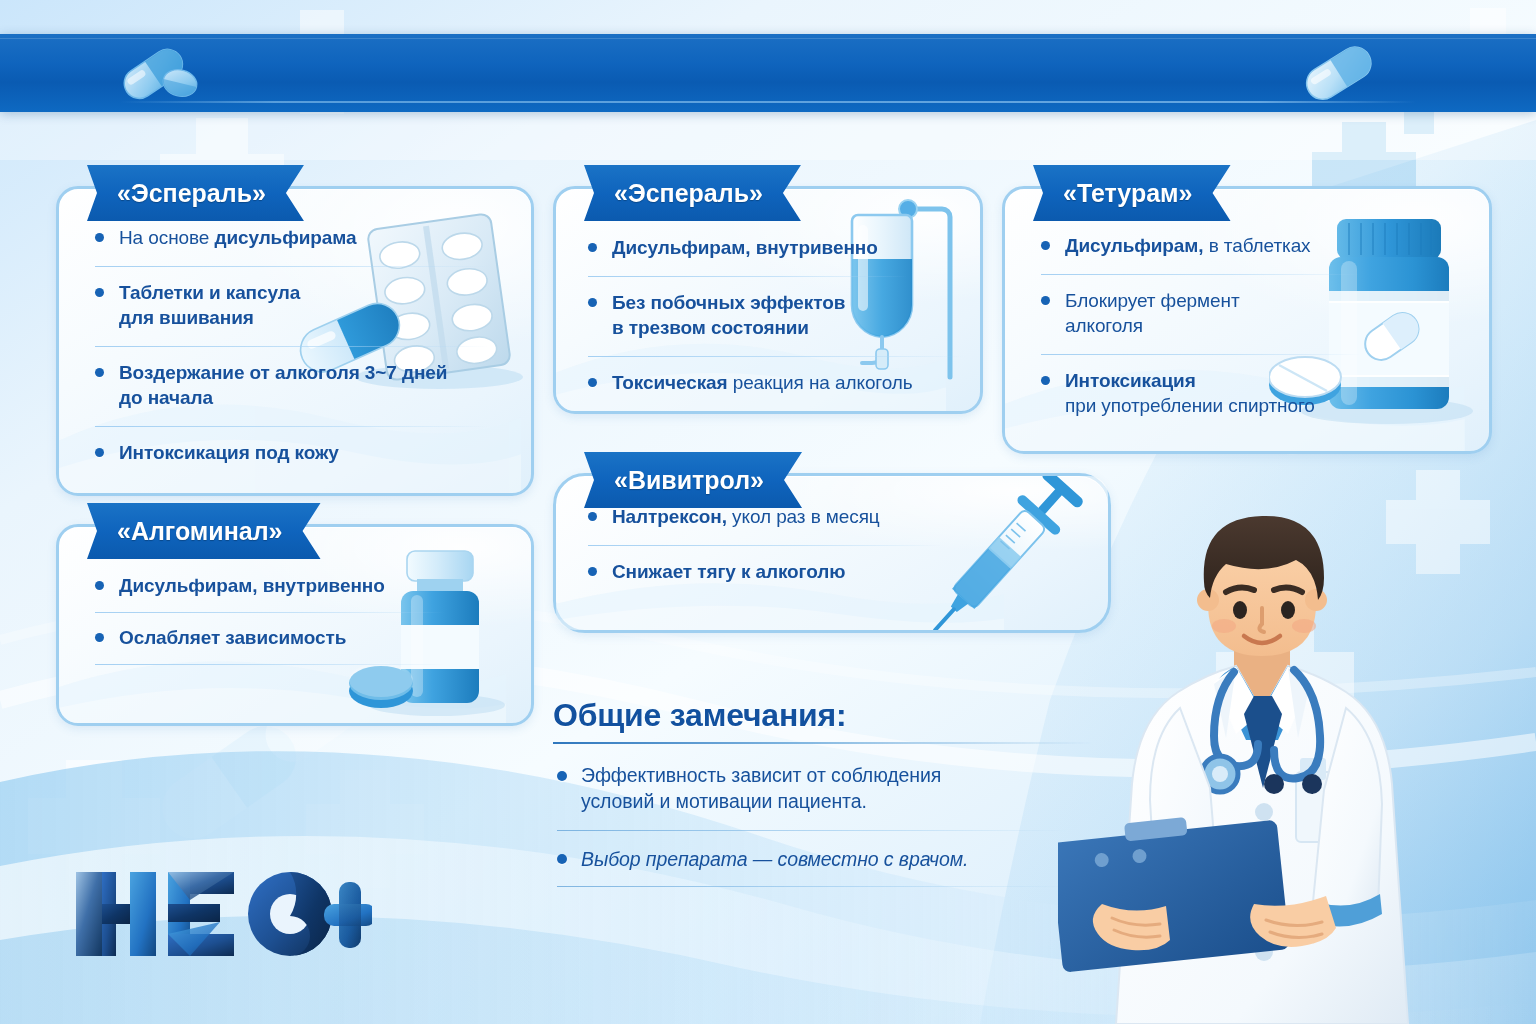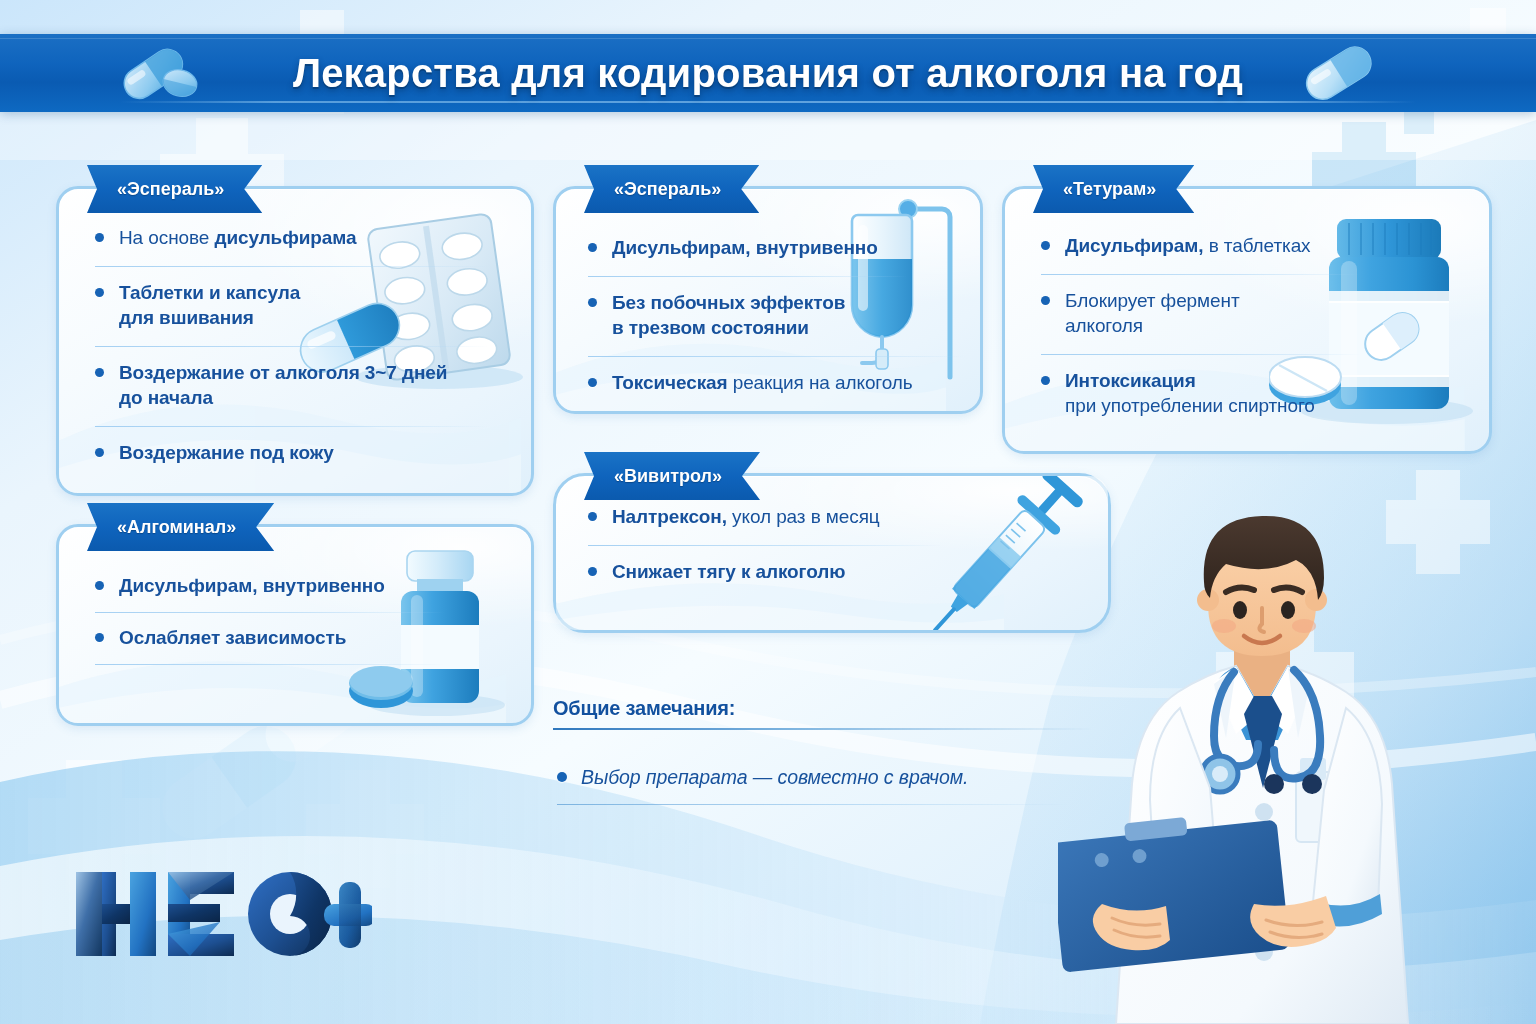--- a/index.html
+++ b/index.html
@@ -56,25 +56,25 @@
     position:absolute;right:-40px;top:-10px;width:78%;height:62%;
     background:radial-gradient(ellipse at 70% 25%,rgba(255,255,255,.95) 0%,rgba(255,255,255,0) 62%);
     pointer-events:none;
   }
   .card-wave{
     position:absolute;left:0;right:0;bottom:-6px;height:58%;
     pointer-events:none;opacity:.55;
   }
   
   .ribbon{
-    position:absolute;top:-24px;left:28px;height:48px;
+    position:absolute;top:-24px;left:28px;height:56px;
     display:flex;align-items:center;
     padding:0 38px 0 30px;
     background:linear-gradient(180deg,#1a73c6 0%,#0f64bd 50%,#0b5aae 100%);
-    color:#fff;font-size:18px;font-weight:bold;white-space:nowrap;
+    color:#fff;font-size:25px;font-weight:bold;white-space:nowrap;
     filter:drop-shadow(0 2px 3px rgba(20,80,140,.35));
     text-shadow:0 1px 1px rgba(6,50,96,.5);
     clip-path:polygon(0 0, 100% 0, calc(100% - 18px) 50%, 100% 100%, 0 100%, 10px 50%);
     z-index:5;
   }
   
   ul.blist{list-style:none;margin:0;padding:0;}
   ul.blist li{
     position:relative;
     padding:0 10px 0 26px;
@@ -102,21 +102,21 @@
 
   #card-esperal  .list-wrap{position:absolute;left:34px;top:36px;width:404px;}
   #card-torpedo  .list-wrap{position:absolute;left:30px;top:46px;width:330px;}
   #card-teturam  .list-wrap{position:absolute;left:34px;top:44px;width:330px;}
   #card-vivitrol .list-wrap{position:absolute;left:30px;top:28px;width:350px;}
   #card-algominal.card .list-wrap{position:absolute;left:34px;top:46px;width:360px;}
 
   
   #notes{position:absolute;left:553px;top:697px;width:560px;}
   #notes .n-title{
-    font-size:20px;font-weight:bold;color:#12519f;letter-spacing:-.2px;
+    font-size:32px;font-weight:bold;color:#12519f;letter-spacing:-.2px;
     text-shadow:0 1px 0 rgba(255,255,255,.9);
   }
   #notes .n-rule{
     margin-top:8px;height:2px;width:540px;
     background:linear-gradient(90deg,#2f77bd 0%,#7fb5e0 45%,rgba(190,225,248,0) 100%);
   }
   #notes ul.blist{margin-top:18px;}
   #notes ul.blist li{font-size:19.5px;line-height:26px;padding-left:28px;}
   #notes ul.blist li .sep{left:4px;right:46px;
     background:linear-gradient(90deg,rgba(95,160,215,.75) 0%,rgba(150,200,238,.55) 60%,rgba(210,235,252,0) 100%);}
@@ -217,21 +217,20 @@
         <rect x="4" y="12" width="64" height="30" rx="15" fill="url(#cap1)" stroke="#6fb9ea" stroke-width="1.5"></rect>
         <path d="M36 12 h17 a15 15 0 0 1 0 30 h-17 z" fill="#3e9ddb" opacity=".75"></path>
         <rect x="10" y="17" width="20" height="7" rx="3.5" fill="#ffffff" opacity=".55"></rect>
       </g>
       <g transform="rotate(14 62 40)">
         <ellipse cx="62" cy="40" rx="17" ry="13" fill="url(#cap1)" stroke="#6fb9ea" stroke-width="1.3"></ellipse>
         <path d="M45 40 a17 13 0 0 0 34 0 z" fill="#3e9ddb" opacity=".55"></path>
       </g>
     </svg>
 
-    <h1>Лекарства для кодирования от алкоголя на год</h1>
 
     <svg class="hdr-ico right" width="80" height="58" viewBox="0 0 80 58">
       <defs>
         <linearGradient id="cap2" x1="0" y1="0" x2="1" y2="1">
           <stop offset="0%" stop-color="#e7f5fd"></stop>
             <stop offset="50%" stop-color="#b9e0f7"></stop>
             <stop offset="100%" stop-color="#6fbbea"></stop>
         </linearGradient>
       </defs>
       <g transform="rotate(-32 40 29)">
@@ -300,21 +299,21 @@
             <span class="sep"></span>
           </li>
           <li style="padding:14px 10px 16px 26px;">
             <span class="dot" style="top:22px;"></span>
             <b>Воздержание от алкоголя 3~7 дней</b><br>
             <b>до начала</b>
             <span class="sep"></span>
           </li>
           <li style="padding:14px 10px 0 26px;">
             <span class="dot" style="top:22px;"></span>
-            <b>Воздержание под кожу</b>
+            <b>Интоксикация под кожу</b>
           </li>
         </ul>
       </div>
     </div>
   </div>
 
   <div class="card" id="card-torpedo">
     <div class="ribbon">«Эспераль»</div>
     <div class="card-inner">
       <div class="card-glow"></div>
@@ -556,20 +555,26 @@
           </li>
         </ul>
       </div>
     </div>
   </div>
 
   <div id="notes">
     <div class="n-title">Общие замечания:</div>
     <div class="n-rule"></div>
     <ul class="blist">
+      <li style="padding:0 10px 16px 28px;">
+        <span class="dot" style="left:4px;top:9px;width:10px;height:10px;"></span>
+        <span class="reg">Эффективность зависит от соблюдения</span><br>
+        <span class="reg">условий и мотивации пациента.</span>
+        <span class="sep"></span>
+      </li>
       <li style="padding:16px 10px 14px 28px;font-style:italic;">
         <span class="dot" style="left:4px;top:24px;width:10px;height:10px;"></span>
         <span class="reg">Выбор препарата — совместно с врачом.</span>
         <span class="sep"></span>
       </li>
     </ul>
   </div>
 
   <svg id="logo" viewBox="0 0 300 96">
     <defs>

